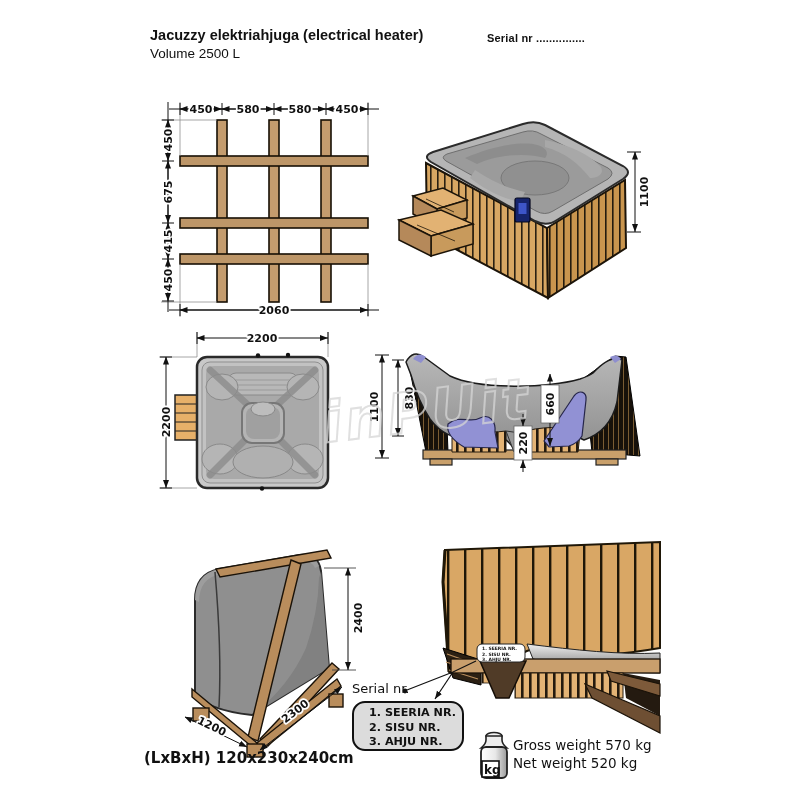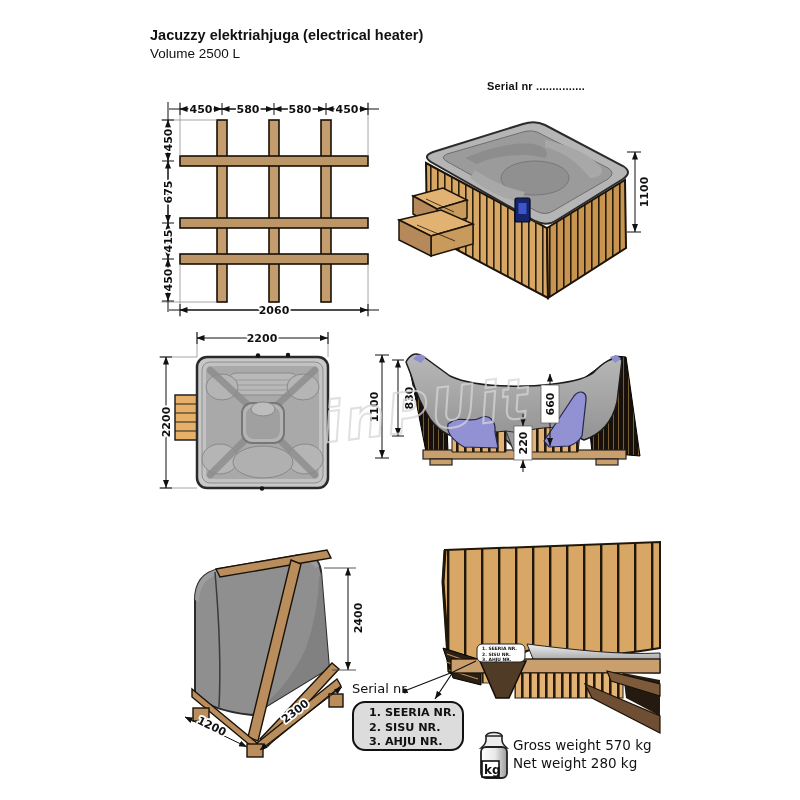--- a/index.html
+++ b/index.html
@@ -2,21 +2,21 @@
 <html><head>
 <meta charset="utf-8">
 <style>
   html,body{margin:0;padding:0;background:#fff;}
   .page{position:relative;width:800px;height:800px;background:#fff;overflow:hidden;
         font-family:"DejaVu Sans",sans-serif;color:#111;text-decoration:underline;}
   .abs{position:absolute;}
   svg.panel{position:absolute;overflow:visible;}
   h1.title{margin:0;font:bold 14.5px "Liberation Sans",sans-serif;}
   .volume{font:13.5px "Liberation Sans",sans-serif;margin-top:3px;}
-  .serial-head{font:bold 11px "Liberation Sans",sans-serif;letter-spacing:.2px;margin-top:48px;}
+  .serial-head{font:bold 11px "Liberation Sans",sans-serif;letter-spacing:.2px;}
   .dt{font-family:"DejaVu Sans",sans-serif;font-size:11px;font-weight:bold;fill:#111;
       paint-order:stroke;stroke:#fff;stroke-width:3.5px;stroke-linejoin:round;}
   .tiny{font-family:"DejaVu Sans",sans-serif;font-size:4.5px;font-weight:bold;fill:#111;}
   .callout-label{font:13px "DejaVu Sans",sans-serif;text-align:center;}
   .plate{box-sizing:border-box;width:112px;height:50px;border:2px solid #111;border-radius:13px;
          background:#dcdcdc;padding:3px 0 0 15px;font:bold 11.2px "DejaVu Sans",sans-serif;
          line-height:14.6px;white-space:nowrap;}
   .weights{font:13.5px "DejaVu Sans",sans-serif;line-height:17.5px;}
   .caption{font:bold 15px "DejaVu Sans",sans-serif;}
   .watermark{font:italic bold 56px "DejaVu Sans",sans-serif;letter-spacing:3px;
@@ -341,19 +341,20 @@
 
   <svg class="panel" style="left:477px;top:730px" width="34" height="50" viewBox="0 0 34 50">
     <ellipse cx="17" cy="6" rx="8" ry="3.5" fill="#f2f2f2" stroke="#222" stroke-width="1.6"></ellipse>
     <path d="M9,6 L9,10 Q9,14 4,18 L30,18 Q25,14 25,10 L25,6 Z" fill="#ededed" stroke="#222" stroke-width="1.6"></path>
     <rect x="4" y="17" width="26" height="31" rx="5" fill="url(#gKg)" stroke="#222" stroke-width="1.8"></rect>
     <rect x="5" y="31" width="17" height="16" fill="#fff" stroke="#111" stroke-width="1.6"></rect>
     <text x="7" y="44" style="font:bold 12px 'DejaVu Sans',sans-serif" fill="#111">kg</text>
   </svg>
   <div class="abs weights" style="left:513px;top:737px">
     <div>Gross weight 570 kg</div>
-    <div>Net weight 280 kg</div>
+    <div>Net weight 520 kg</div>
   </div>
 
+  <div class="abs caption" style="left:144px;top:749px">(LxBxH) 120x230x240cm</div>
 
   <div class="abs watermark" style="left:322px;top:378px">inPUit</div>
 
 </div>
 
 </body></html>

